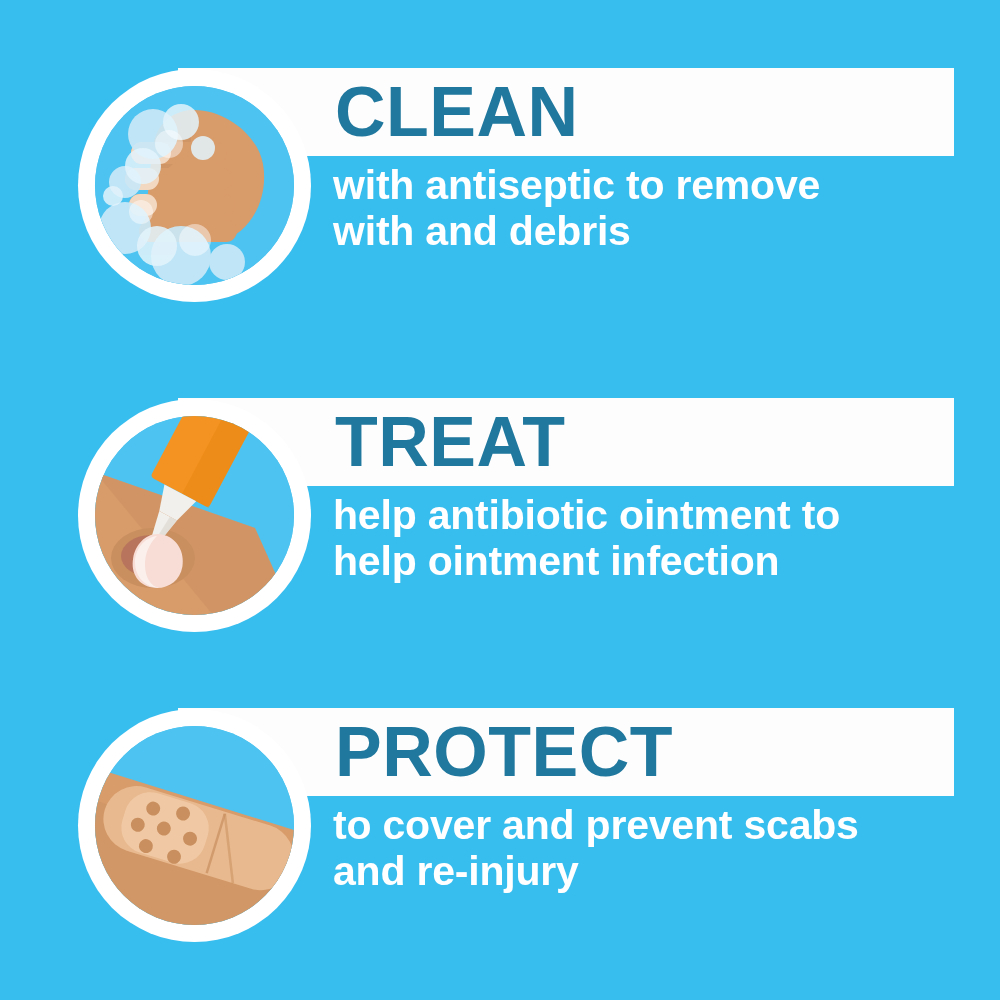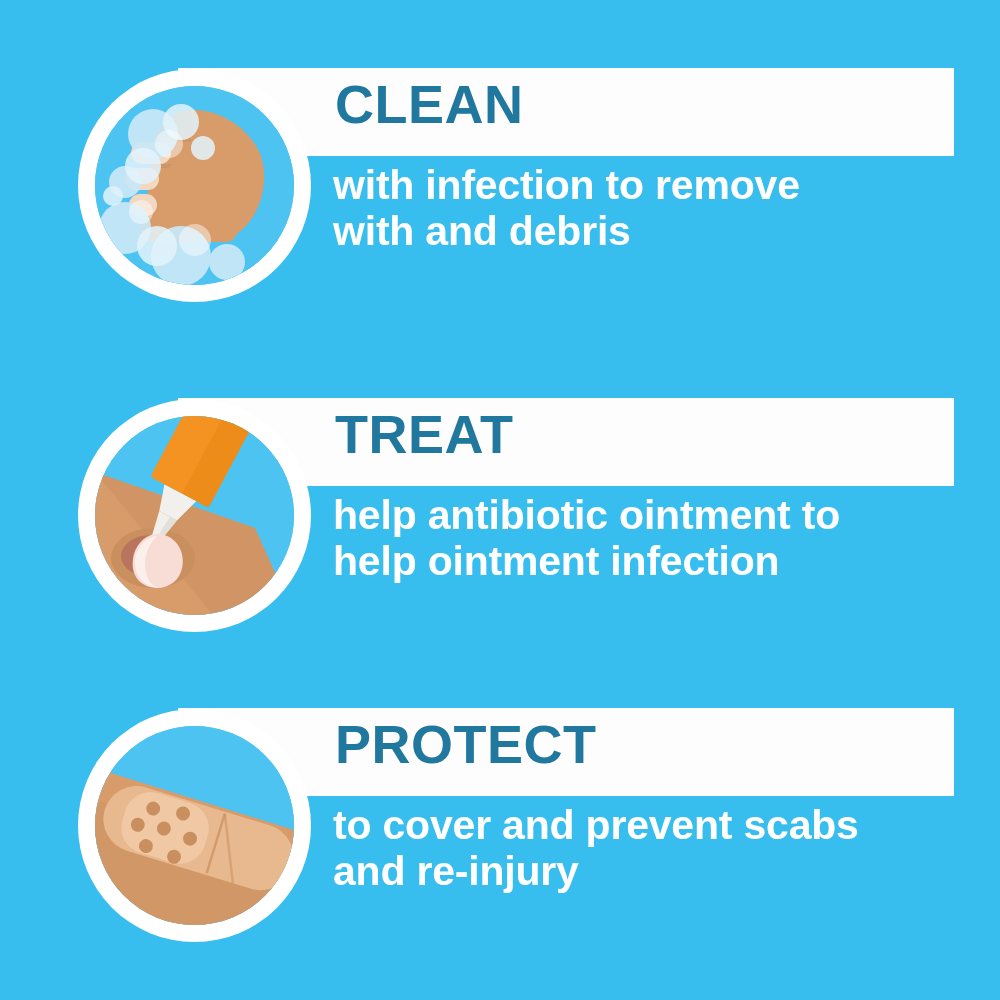--- a/index.html
+++ b/index.html
@@ -36,21 +36,21 @@
     left: 178px;
     top: 13px;
     width: 776px;
     height: 88px;
     background: #fdfdfd;
   }
   .heading-text {
     position: absolute;
     left: 335px;
     top: 22px;
-    font-size: 54px;
+    font-size: 70px;
     font-weight: bold;
     letter-spacing: 0.5px;
     color: #21789e;
     line-height: 1;
     white-space: nowrap;
   }
 
   
   .desc {
     position: absolute;
@@ -93,21 +93,21 @@
 
 <div id="infographic">
 
   <div class="step step-1">
 
     <div class="heading-bar"></div>
 
     <div class="heading-text">CLEAN</div>
 
     <div class="desc">
-      <span class="desc-line">with infection to remove</span>
+      <span class="desc-line">with antiseptic to remove</span>
       <span class="desc-line">with and debris</span>
     </div>
 
     <div class="badge">
       <div class="badge-inner">
         <svg viewBox="0 0 199 199" xmlns="http://www.w3.org/2000/svg">
           <rect width="199" height="199" fill="#4cc3f0"></rect>
 
           <path d="M96 24 C126 22 162 46 168 78 C174 112 156 148 124 156 L60 152
                    C52 150 48 142 50 134 L58 60 C62 38 76 26 96 24 Z" fill="#d89b6a"></path>

